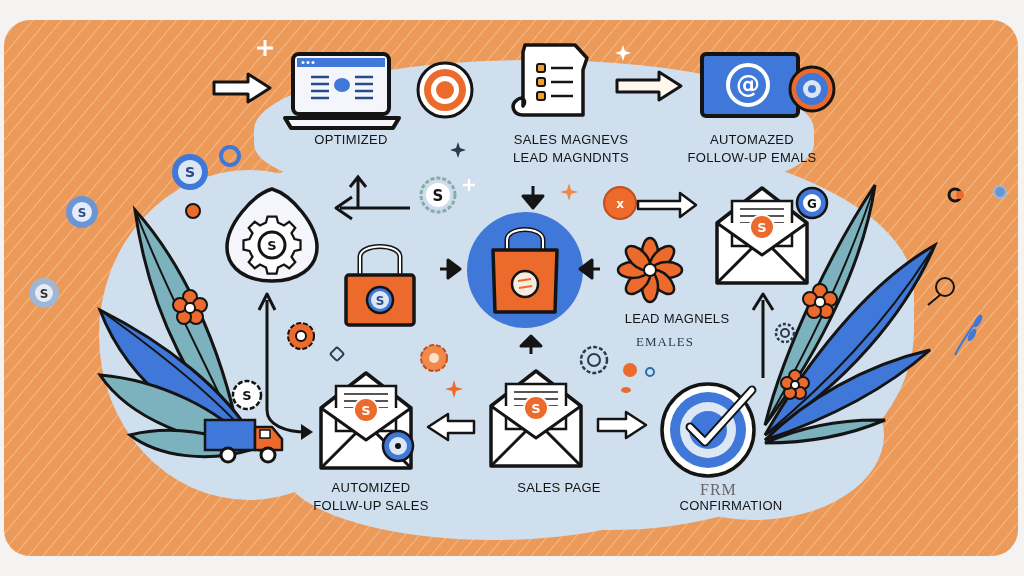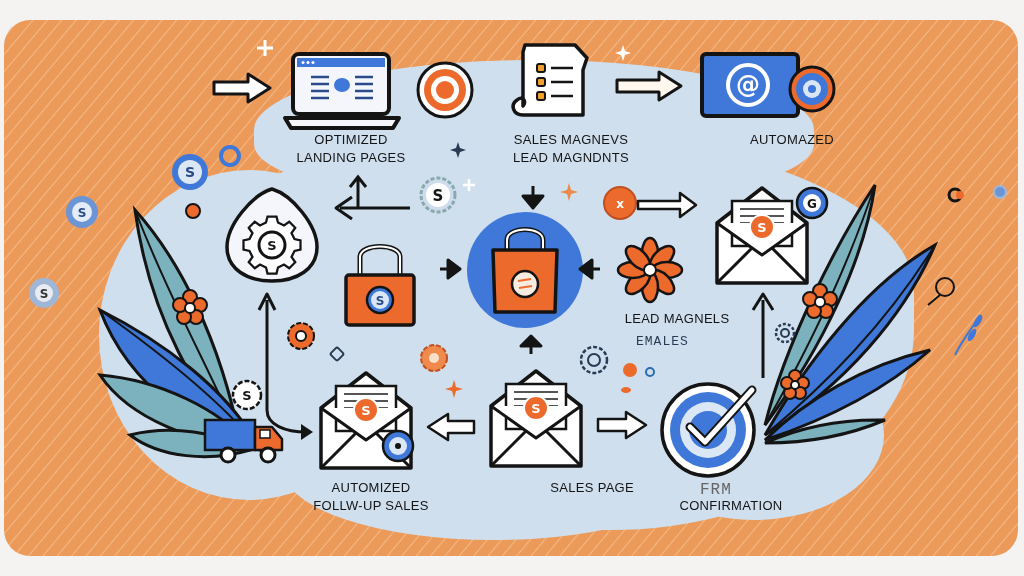--- a/index.html
+++ b/index.html
@@ -14,21 +14,21 @@
     position:absolute; background:#cfdfee; 
   }
   .blob1 { left:150px; top:110px; width:760px; height:400px; border-radius:48% 52% 40% 46% / 44% 40% 50% 48%; }
   .blob2 { left:95px; top:150px; width:300px; height:330px; border-radius:50%; }
   .blob3 { left:250px; top:40px; width:560px; height:140px; border-radius:50% 50% 40% 40%; }
   .blob4 { left:620px; top:330px; width:260px; height:170px; border-radius:50%; }
   .blob5 { left:280px; top:380px; width:420px; height:140px; border-radius:50%; }
 
   .label { position:absolute; font-family:"Liberation Sans", sans-serif; font-weight:400; color:#141414; text-align:center; line-height:18px; font-size:13px; letter-spacing:0.3px; white-space:nowrap;margin-left:6px; }
   .label span { display:block; }
-  .sublabel { position:absolute; font-family:Liberation Mono, monospace; color:#2a3a55; font-size:13px; letter-spacing:1px; }
+  .sublabel { position:absolute; font-family:Liberation Serif, serif; color:#2a3a55; font-size:13px; letter-spacing:1px; }
 
   svg.ic { position:absolute; overflow:visible; }
 </style>
 </head>
 <body>
 
 <div class="card">
   <div class="blob blob3"></div>
   <div class="blob blob1"></div>
   <div class="blob blob2"></div>
@@ -167,28 +167,28 @@
   <circle cx="48" cy="33" r="20" fill="none" stroke="#fff" stroke-width="4"></circle>
   <text x="48" y="41" font-size="24" font-weight="bold" text-anchor="middle" fill="#fff" font-family="DejaVu Sans, sans-serif">@</text>
   <circle cx="112" cy="37" r="22" fill="#ec6a2c" stroke="#141414" stroke-width="3"></circle>
   <circle cx="112" cy="37" r="16" fill="#3f78d8"></circle>
   <circle cx="112" cy="37" r="9" fill="#dbe6f5"></circle>
   <circle cx="112" cy="37" r="4" fill="#3f78d8"></circle>
 </svg>
 
 <div class="label" style="left:270px;top:131px;width:150px">
   <span>OPTIMIZED</span>
-  <span>LANDING PAGES</span>
 </div>
 <div class="label" style="left:480px;top:131px;width:170px">
   <span>SALES MAGNEVS</span>
   <span>LEAD MAGNDNTS</span>
 </div>
-<div class="label" style="left:696px;top:131px;width:180px">
+<div class="label" style="left:656px;top:131px;width:180px">
   <span>AUTOMAZED</span>
+  <span>FOLLOW-UP EMALS</span>
 </div>
 
 <svg class="ic" style="left:222px;top:185px" width="100" height="100">
   <path d="M50 4 C70 10 95 40 95 62 C95 84 75 96 50 96 C25 96 5 84 5 62 C5 40 30 10 50 4 Z" fill="#f4f6fb" stroke="#141414" stroke-width="3.5"></path>
   <g transform="translate(50,60)">
     <g fill="#fff" stroke="#141414" stroke-width="3">
       <path d="M-6 -30 H6 L8 -22 L16 -18 L23 -23 L31 -15 L26 -8 L30 0 L38 2 V14 L30 16 L26 24 L31 31 L23 39 L16 34 L8 38 L6 46 H-6 L-8 38 L-16 34 L-23 39 L-31 31 L-26 24 L-30 16 L-38 14 V2 L-30 0 L-26 -8 L-31 -15 L-23 -23 L-16 -18 L-8 -22 Z" transform="scale(0.75) translate(0,-8)"></path>
     </g>
     <circle r="13" fill="#fff" stroke="#141414" stroke-width="3"></circle>
     <text y="5" font-size="13" font-weight="bold" text-anchor="middle" fill="#141414" font-family="DejaVu Sans, sans-serif">S</text>
@@ -371,21 +371,21 @@
   <circle cx="48" cy="55" r="28" fill="#dce7f5"></circle>
   <circle cx="48" cy="55" r="19" fill="#3f78d8"></circle>
   <path d="M30 52 L45 67 L92 15" fill="none" stroke="#141414" stroke-width="9" stroke-linecap="round" stroke-linejoin="round"></path>
   <path d="M30 52 L45 67 L92 15" fill="none" stroke="#fff" stroke-width="5" stroke-linecap="round" stroke-linejoin="round"></path>
 </svg>
 
 <div class="label" style="left:270px;top:479px;width:190px">
   <span>AUTOMIZED</span>
   <span>FOLLW-UP SALES</span>
 </div>
-<div class="label" style="left:478px;top:479px;width:150px;text-align:right">
+<div class="label" style="left:478px;top:479px;width:150px;text-align:center">
   <span>SALES PAGE</span>
 </div>
 <div class="sublabel" style="left:700px;top:481px;font-size:16px;color:#666">FRM</div>
 <div class="label" style="left:645px;top:497px;width:160px">
   <span>CONFIRMATION</span>
 </div>
 
 <svg class="ic" style="left:255px;top:38px" width="20" height="20">
   <path d="M10 2 V18 M2 10 H18" stroke="#fff" stroke-width="3"></path>
 </svg>

